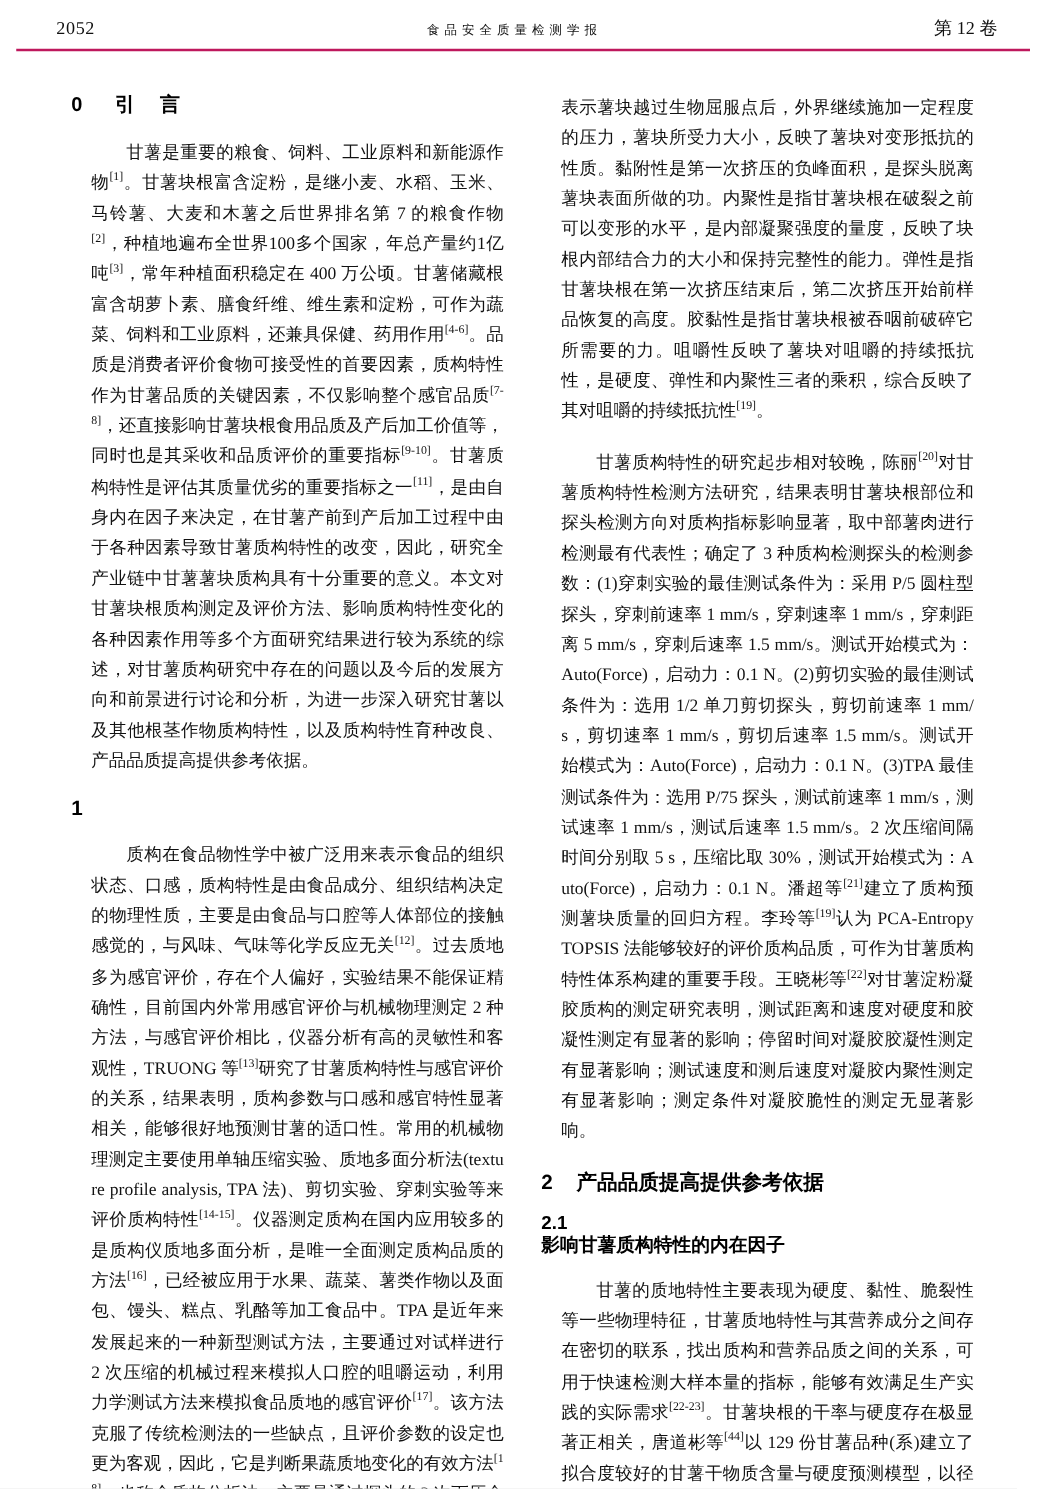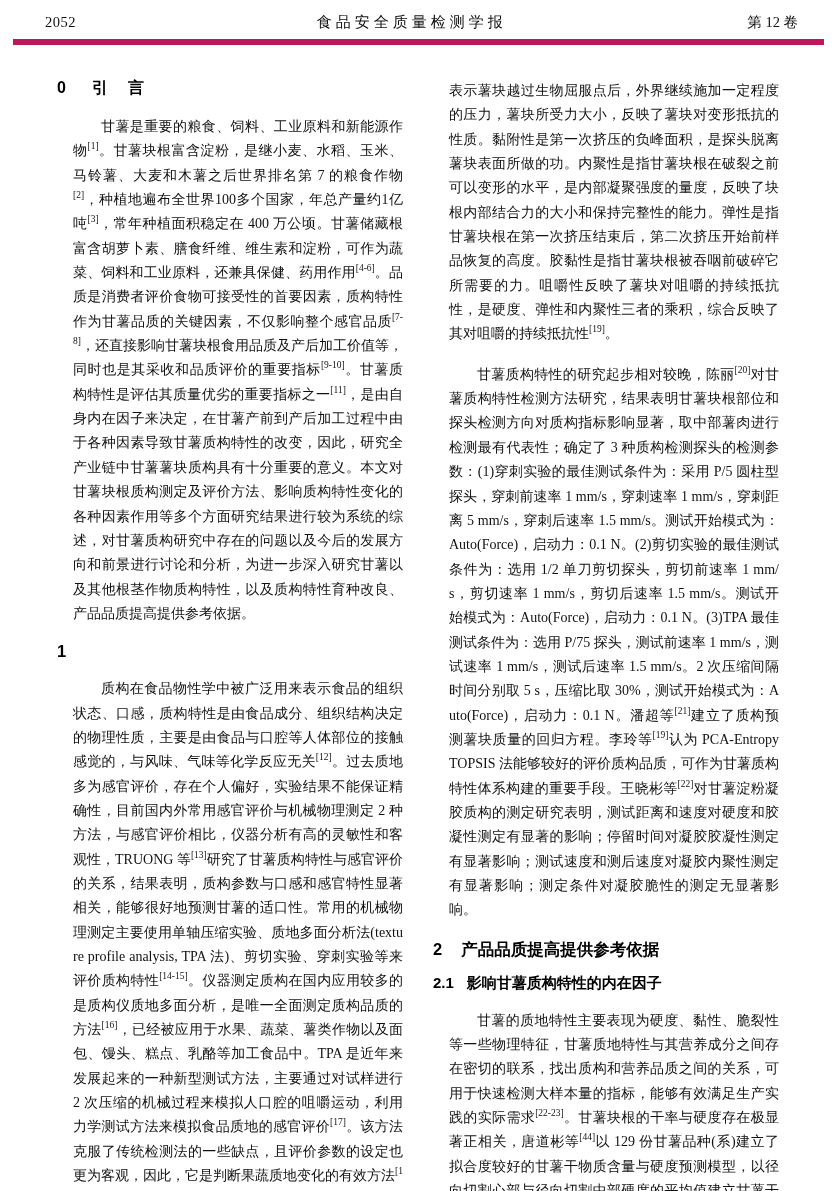--- a/index.html
+++ b/index.html
@@ -12,25 +12,25 @@
     font-family:"Liberation Serif","DejaVu Serif",serif;
     overflow:hidden;
     box-sizing:border-box;
   }
   .header {
     display:flex;
     justify-content:space-between;
     align-items:baseline;
     margin:0 13px;
     padding:13px 8px 7px 8px;
-    border-bottom:6px solid #be185d;
+    border-bottom:2px solid #be185d;
     font-size:14.5px;
   }
   .header .page-num { padding-left:24px; letter-spacing:0.5px; }
-  .header .journal  { font-size:15px; letter-spacing:4px; }
+  .header .journal  { font-size:10px; letter-spacing:4px; }
   .header .volume   { padding-right:18px; }
 
   .columns {
     display:flex;
     gap:14px;
     padding:18px 42px 0 57px;
     box-sizing:border-box;
   }
   .col { width:362px; }
 
@@ -51,21 +51,21 @@
 
   .h-sec {
     display:flex;
     align-items:baseline;
     font-family:"Liberation Sans","DejaVu Sans",sans-serif;
     font-weight:bold;
     color:#000;
   }
   .h-sec.level1 { font-size:16.5px; margin:15px 0 13px 0; }
   .h-sec.level1 .h-num { margin-right:19px; }
-  .h-sec.level2 { font-size:15px; margin:13px 0 10px 0; }
+  .h-sec.level2 { font-size:15px; margin:13px 0 10px 0;flex-direction:column; }
   .h-sec.level2 .h-num { margin-right:13px; }
   .h-sec.intro  { margin:15px 0 14px 0; }
   .h-sec.intro .h-num { margin-right:26px; }
   .h-sec.intro .h-title { letter-spacing:2px; }
 </style>
 </head>
 <body>
 
 <div class="page">
 

